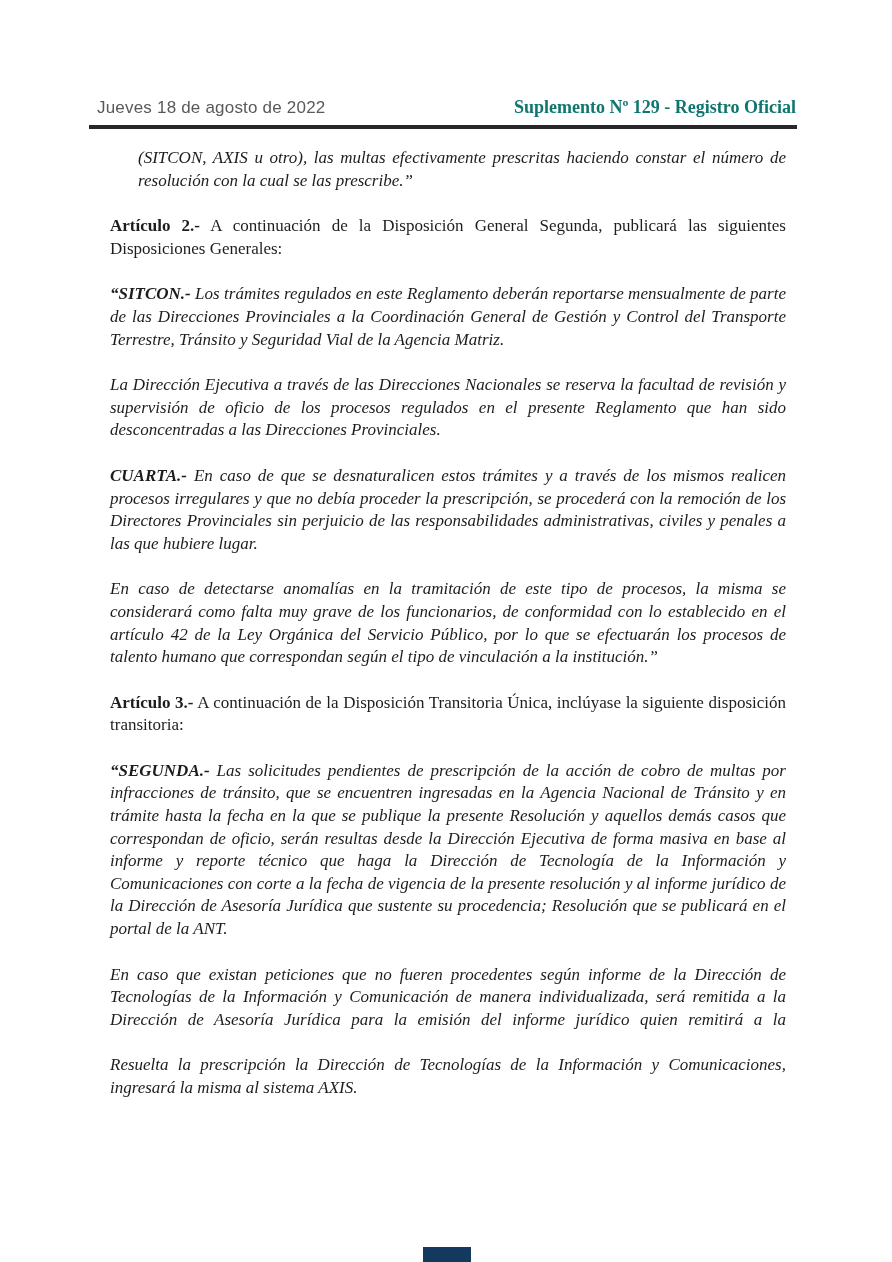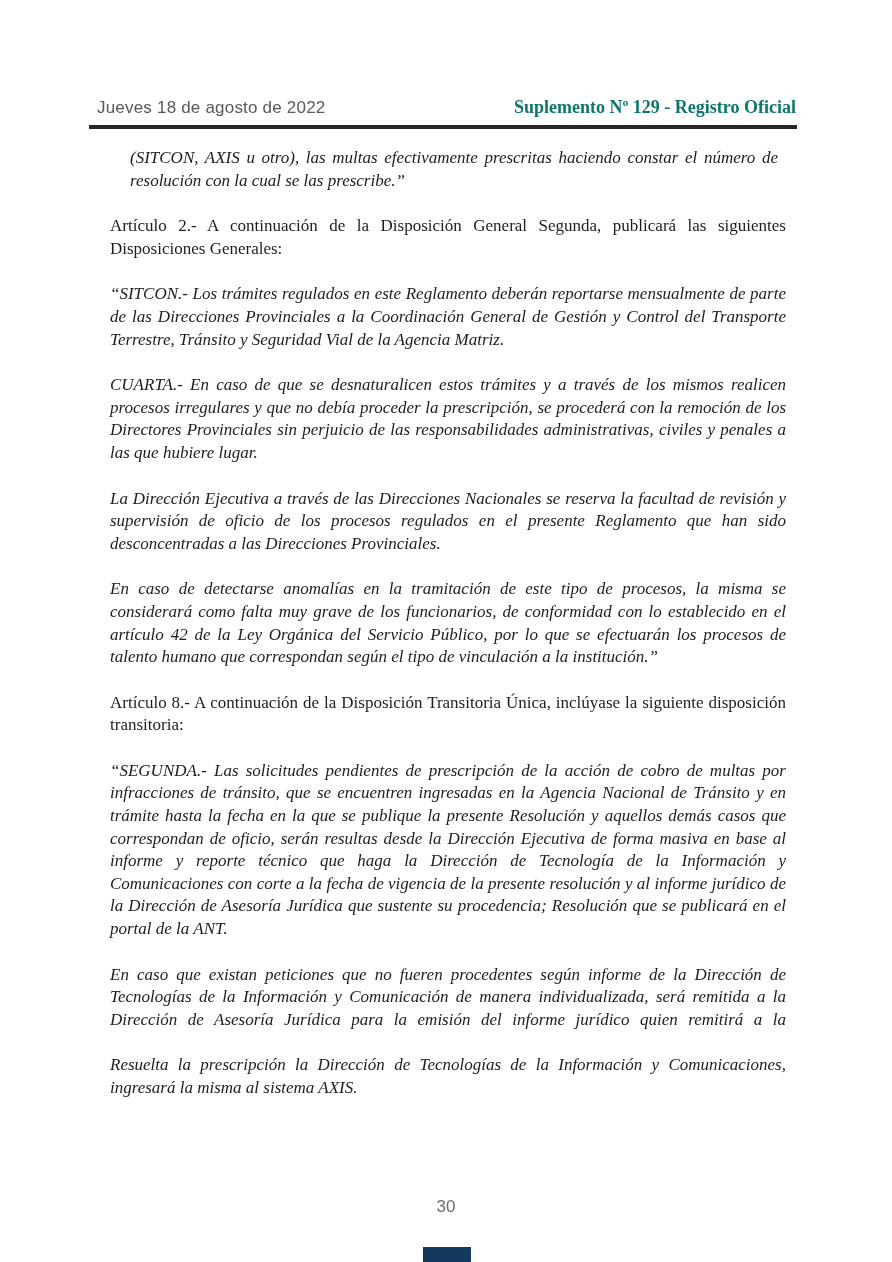--- a/index.html
+++ b/index.html
@@ -53,25 +53,25 @@
   .doc-body p {
     font-size: 17px;
     line-height: 22.6px;
     text-align: justify;
     margin-bottom: 23px;
     hyphens: none;
   }
   p.ital { font-style: italic; }
   p.quote-indent {
     font-style: italic;
-    margin-left: 20px;
+    margin-left: 28px;
     width: 648px;
   }
   p.justify-last { text-align-last: justify; }
-  .lead { font-weight: 400; }
+  .lead { font-weight: 700; }
   .page-number {
     position: absolute;
     top: 1197px;
     left: 0;
     width: 100%;
     text-align: center;
     font-family: "Liberation Sans", sans-serif;
     font-size: 17px;
     color: #6d6e70;
   }
@@ -97,33 +97,32 @@
   <div class="header-rule"></div>
 
   <div class="doc-body">
 
     <p class="quote-indent"><span>(SITCON, AXIS u otro), las multas efectivamente prescritas haciendo constar el número de resolución con la cual se las prescribe.”</span></p>
 
     <p><span class="lead">Artículo 2.-</span><span> A continuación de la Disposición General Segunda, publicará las siguientes Disposiciones Generales:</span></p>
 
     <p class="ital"><span class="lead">“SITCON.-</span><span> Los trámites regulados en este Reglamento deberán reportarse mensualmente de parte de las Direcciones Provinciales a la Coordinación General de Gestión y Control del Transporte Terrestre, Tránsito y Seguridad Vial de la Agencia Matriz.</span></p>
 
+    <p class="ital"><span>La Dirección Ejecutiva a través de las Direcciones Nacionales se reserva la facultad de revisión y supervisión de oficio de los procesos regulados en el presente Reglamento que han sido desconcentradas a las Direcciones Provinciales.</span></p>
+
     <p class="ital"><span class="lead">CUARTA.-</span><span> En caso de que se desnaturalicen estos trámites y a través de los mismos realicen procesos irregulares y que no debía proceder la prescripción, se procederá con la remoción de los Directores Provinciales sin perjuicio de las responsabilidades administrativas, civiles y penales a las que hubiere lugar.</span></p>
-
-    <p class="ital"><span>La Dirección Ejecutiva a través de las Direcciones Nacionales se reserva la facultad de revisión y supervisión de oficio de los procesos regulados en el presente Reglamento que han sido desconcentradas a las Direcciones Provinciales.</span></p>
 
     <p class="ital"><span>En caso de detectarse anomalías en la tramitación de este tipo de procesos, la misma se considerará como falta muy grave de los funcionarios, de conformidad con lo establecido en el artículo 42 de la Ley Orgánica del Servicio Público, por lo que se efectuarán los procesos de talento humano que correspondan según el tipo de vinculación a la institución.”</span></p>
 
-    <p><span class="lead">Artículo 8.-</span><span> A continuación de la Disposición Transitoria Única, inclúyase la siguiente disposición transitoria:</span></p>
+    <p><span class="lead">Artículo 3.-</span><span> A continuación de la Disposición Transitoria Única, inclúyase la siguiente disposición transitoria:</span></p>
 
     <p class="ital"><span class="lead">“SEGUNDA.-</span><span> Las solicitudes pendientes de prescripción de la acción de cobro de multas por infracciones de tránsito, que se encuentren ingresadas en la Agencia Nacional de Tránsito y en trámite hasta la fecha en la que se publique la presente Resolución y aquellos demás casos que correspondan de oficio, serán resultas desde la Dirección Ejecutiva de forma masiva en base al informe y reporte técnico que haga la Dirección de Tecnología de la Información y Comunicaciones con corte a la fecha de vigencia de la presente resolución y al informe jurídico de la Dirección de Asesoría Jurídica que sustente su procedencia; Resolución que se publicará en el portal de la ANT.</span></p>
 
     <p class="ital justify-last"><span>En caso que existan peticiones que no fueren procedentes según informe de la Dirección de Tecnologías de la Información y Comunicación de manera individualizada, será remitida a la Dirección de Asesoría Jurídica para la emisión del informe jurídico quien remitirá a la</span></p>
 
     <p class="ital"><span>Resuelta la prescripción la Dirección de Tecnologías de la Información y Comunicaciones, ingresará la misma al sistema AXIS.</span></p>
 
   </div>
 
-  <div class="page-number">30</div>
 
   <div class="accent-bar"></div>
 
 </div>
 
 </body></html>

